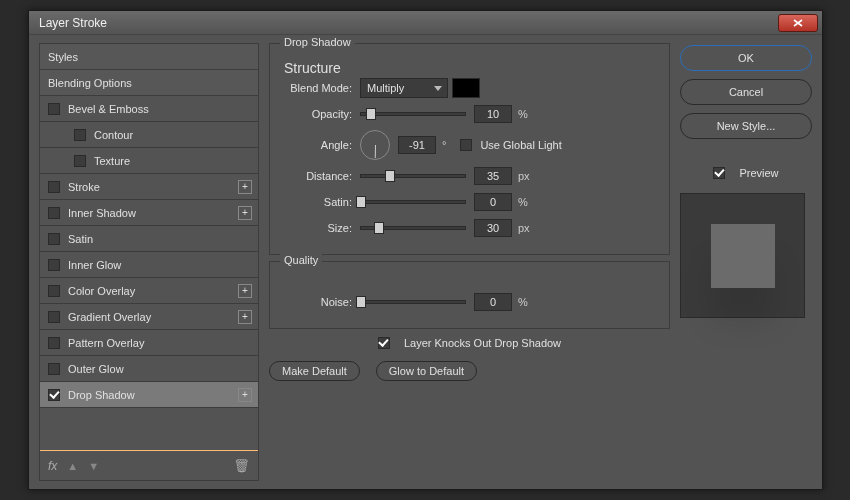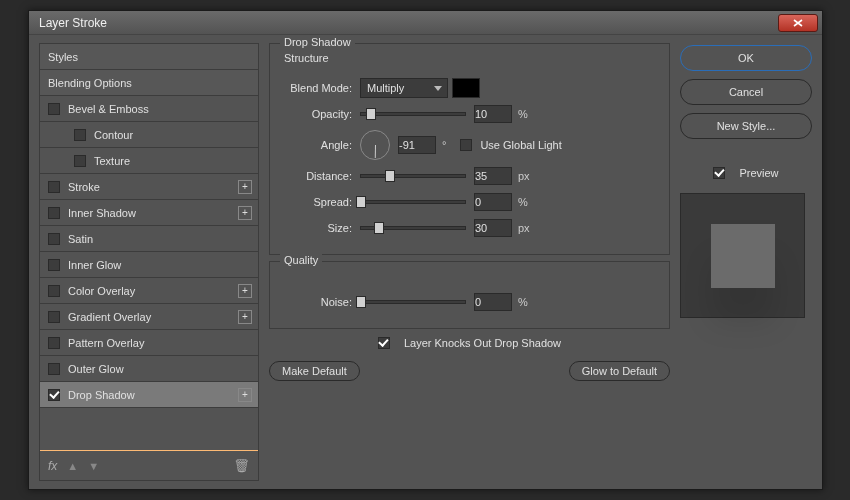--- a/index.html
+++ b/index.html
@@ -17,35 +17,35 @@
 .chk{width:12px;height:12px;border:1px solid #2a2a2a;background:#3c3c3c;margin-right:8px;display:inline-flex;align-items:center;justify-content:center}
 .chk.checked::after{content:"";width:7px;height:4px;border-left:2px solid #fff;border-bottom:2px solid #fff;transform:rotate(-48deg) translate(1px,-1px)}
 .plus{position:absolute;right:6px;width:14px;height:14px;border:1px solid #888;display:flex;align-items:center;justify-content:center;font-size:10px;color:#ddd}
 .left-footer{margin-top:auto;height:30px;border-top:1px solid #fdba74;display:flex;align-items:center;padding:0 8px;gap:10px}
 .fx{font-style:italic;color:#aaa;font-size:12px}
 .arrow{color:#888;font-size:11px}
 .trash{margin-left:auto;color:#aaa;font-size:13px}
 .center{flex:1;display:flex;flex-direction:column;gap:6px}
 .group{border:1px solid #3c3c3c;padding:28px 12px 12px;position:relative}
 .group-title{position:absolute;top:-8px;left:10px;background:#535353;padding:0 4px;font-size:11px}
-.subgroup-title{position:absolute;top:8px;left:14px;font-size:11px}
+.subgroup-title{position:absolute;top:16px;left:14px;font-size:14px}
 .row{display:flex;align-items:center;height:24px;margin-bottom:2px}
 .lbl{width:78px;text-align:right;padding-right:8px;color:#e0e0e0}
 .select{width:88px;height:20px;background:#3c3c3c;border:1px solid #2a2a2a;display:flex;align-items:center;padding:0 6px;position:relative;cursor:pointer}
 .select::after{content:"";position:absolute;right:5px;top:7px;border-left:4px solid transparent;border-right:4px solid transparent;border-top:5px solid #bbb}
 .swatch{width:28px;height:20px;background:#000;border:1px solid #2a2a2a;margin-left:4px;cursor:pointer}
 .slider{flex:1;max-width:106px;height:4px;background:#3c3c3c;border:1px solid #2a2a2a;position:relative;margin-right:8px}
 .slider-thumb{position:absolute;top:-5px;width:10px;height:12px;background:#d0d0d0;border:1px solid #2a2a2a;transform:translateX(-50%);cursor:pointer}
-.numbox{width:38px;height:18px;background:#3c3c3c;border:1px solid #2a2a2a;color:#e0e0e0;text-align:left;font-size:11px;outline:none}
+.numbox{width:38px;height:18px;background:#3c3c3c;border:1px solid #2a2a2a;color:#e0e0e0;text-align:center;font-size:11px;outline:none}
 .unit{margin-left:6px;color:#ccc}
 .angle-dial{width:30px;height:30px;border:1px solid #888;border-radius:50%;position:relative;margin-right:8px}
 .angle-dial::after{content:"";position:absolute;left:50%;top:50%;width:1px;height:13px;background:#ccc;transform-origin:top;transform:rotate(1deg)}
 .contour-swatch{width:30px;height:24px;background:linear-gradient(135deg,#fff 49%,#000 51%);border:1px solid #2a2a2a;position:relative;cursor:pointer;margin-right:3px}
 .contour-swatch::after{content:"";position:absolute;right:-11px;top:9px;border-left:4px solid transparent;border-right:4px solid transparent;border-top:5px solid #bbb}
-.btn-row{display:flex;justify-content:space-between;gap:6px;margin-top:6px}
+.btn-row{display:flex;justify-content:flex-start;gap:16px;margin-top:6px}
 .btn-sm{height:20px;padding:0 12px;background:#535353;border:1px solid #2a2a2a;border-radius:10px;display:flex;align-items:center;cursor:pointer}
 .right{width:132px;display:flex;flex-direction:column;gap:8px;padding-top:2px}
 .btn{height:26px;background:#535353;border:1px solid #2a2a2a;border-radius:13px;display:flex;align-items:center;justify-content:center;cursor:pointer}
 .btn.primary{border:1.5px solid #2a6db8}
 .preview-row{display:flex;align-items:center;justify-content:center;gap:6px;margin-top:20px}
 .preview-box{width:125px;height:125px;background:#3a3a3a;border:1px solid #2a2a2a;margin-top:6px;display:flex;align-items:center;justify-content:center}
 .preview-inner{width:64px;height:64px;background:#6b6b6b;box-shadow:0 35px 30px rgba(0,0,0,.1)}
 </style>
 </head>
 <body>
@@ -165,21 +165,21 @@
         <div class="row">
           <div class="lbl">Distance:</div>
           <div class="slider">
               <div class="slider-thumb" style="left:28%"></div>
             </div>
           <input class="numbox" value="35" style="">
           <span class="unit">px</span>
         </div>
 
         <div class="row">
-          <div class="lbl">Spread:</div>
+          <div class="lbl">Satin:</div>
           <div class="slider">
               <div class="slider-thumb" style="left:0%"></div>
             </div>
           <input class="numbox" value="0" style="">
           <span class="unit">%</span>
         </div>
 
         <div class="row">
           <div class="lbl">Size:</div>
           <div class="slider">

